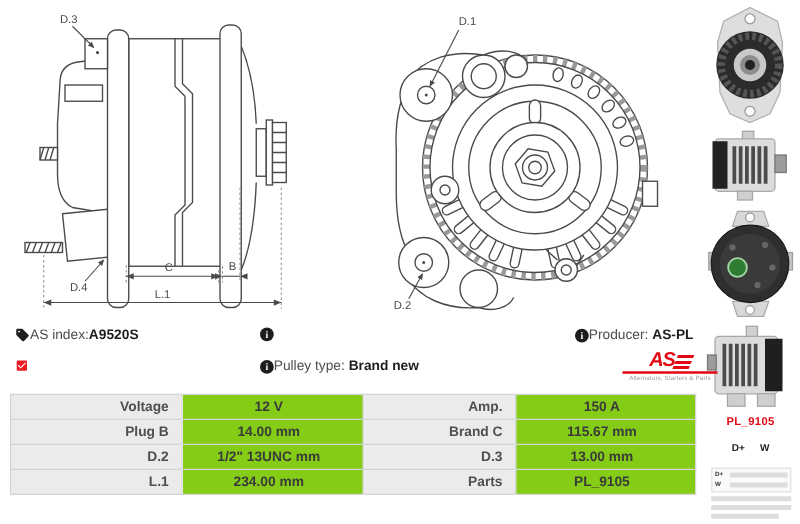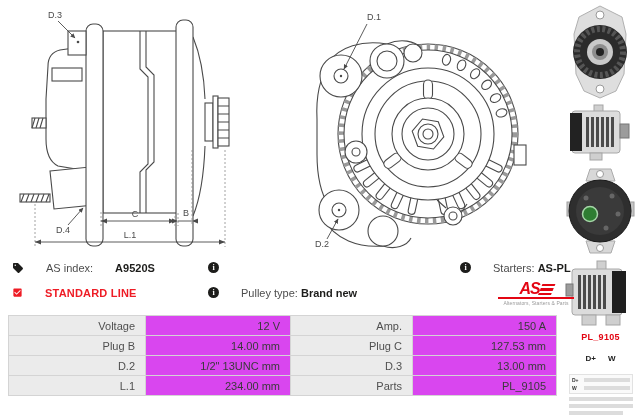--- a/index.html
+++ b/index.html
@@ -25,42 +25,42 @@
   .plug-pins { position:absolute; left:564px; top:354px; width:73px; display:flex;
                justify-content:center; gap:12px; font-size:8px; font-weight:bold; color:#222; }
   .plug-legend { position:absolute; left:569px; top:374px; width:64px; }
   .legend-box { border:1px solid #e2e2e2; padding:2px; margin-bottom:3px; background:#fafafa; }
   .legend-row { display:flex; align-items:center; gap:3px; margin-bottom:2px; }
   .legend-row:last-child { margin-bottom:0; }
   .legend-pin { font-size:5px; font-weight:bold; color:#333; width:9px; }
   .legend-bar { flex:1; height:4px; background:#dcdcdc; }
   .legend-bar-full { height:4px; background:#dcdcdc; margin-bottom:3px; }
   
-  .info-line { position:absolute; display:flex; align-items:flex-start; gap:22px;
+  .info-line { position:absolute; display:flex; align-items:center; gap:0;
                font-size:11px; color:#4d4d4d; white-space:nowrap; }
   .info-line b { color:#1d1d1b; }
   .red-bold { color:#ee1c25; font-weight:bold; letter-spacing:.2px; }
   .info-dot { width:11px; height:11px; border-radius:50%; background:#1d1d1b; color:#fff;
               font:bold 8px/11px "Liberation Serif", serif; text-align:center; flex:0 0 auto; }
   .as-logo { position:absolute; left:498px; top:281px; width:76px; text-align:center; }
   .as-mark { display:flex; align-items:flex-end; justify-content:center; gap:0;
              border-bottom:2px solid #e30613; padding-bottom:1px; }
   .as-as { font-style:italic; font-weight:bold; font-size:16px; line-height:15px;
            color:#e30613; letter-spacing:-1px; }
   .as-bars { display:inline-block; width:13px; height:12px; transform:skewX(-22deg);
              background:linear-gradient(#e30613 0 2.5px, transparent 2.5px 4.5px,
                         #e30613 4.5px 7px, transparent 7px 9px, #e30613 9px 11.5px, transparent 11.5px); }
   .as-sub { font-size:5px; color:#9a9a9a; margin-top:1px; letter-spacing:.1px; }
   
   #spec-table { position:absolute; left:8px; top:315px; border-collapse:collapse;
-                table-layout:fixed; background:#fff; }
+                table-layout:fixed; background:#fff;font-weight:bold; }
   #spec-table td { border:1px solid #d4d4d4; height:20px; font-size:11px;
                    text-align:right; padding:0 10px 0 4px; white-space:nowrap; overflow:hidden; }
   #spec-table td.lbl { background:#ebebeb; color:#4f4f4f; }
-  #spec-table td.val { background:#d946ef; color:#3a3a3a; }
+  #spec-table td.val { background:#84cc16; color:#3a3a3a;text-align:center; }
 </style>
 </head>
 <body>
 
 <div id="screen">
 
   <svg id="side-view" class="drawing" width="244" height="252" viewBox="0 0 244 252">
     <defs>
       <marker id="arw1" orient="auto" markerWidth="7" markerHeight="6" refX="5" refY="2.5">
         <path d="M0,0 L5.5,2.5 L0,5 Z" fill="#4a4a4a"></path>
@@ -326,39 +326,38 @@
       <path d="M21.4 11.6l-9-9C12 2.2 11.5 2 11 2H4c-1.1 0-2 .9-2 2v7c0 .5.2 1 .6 1.4l9 9c.8.8 2 .8 2.8 0l7-7c.8-.8.8-2 0-2.8zM6.5 8C5.7 8 5 7.3 5 6.5S5.7 5 6.5 5 8 5.7 8 6.5 7.3 8 6.5 8z" fill="#1d1d1b"></path>
     </svg>
     <span>AS index:</span>
     <b>A9520S</b>
   </div>
 
   <div class="info-line" style="left:12px; top:287px;">
     <svg width="11" height="11" viewBox="0 0 24 24">
       <path fill="#ee1c25" d="M19 3H5c-1.1 0-2 .9-2 2v14c0 1.1.9 2 2 2h14c1.1 0 2-.9 2-2V5c0-1.1-.9-2-2-2zm-9 14l-5-5 1.4-1.4L10 14.2l7.6-7.6L19 8l-9 9z"></path>
     </svg>
-    <span class="red-bold">STANDARD LINE</span>
   </div>
 
   <div class="info-line" style="left:208px; top:262px;">
     <span class="info-dot">i</span>
   </div>
 
   <div class="info-line" style="left:208px; top:287px;">
     <span class="info-dot">i</span>
     <span>
       <span>Pulley type:</span>
       <b>Brand new</b>
     </span>
   </div>
 
   <div class="info-line" style="left:460px; top:262px;">
     <span class="info-dot">i</span>
     <span>
-      <span>Starters:</span>
+      <span>Producer:</span>
       <b>AS-PL</b>
     </span>
   </div>
 
   <div class="as-logo">
     <div class="as-mark">
       <span class="as-as">AS</span>
       <span class="as-bars"></span>
     </div>
     <div class="as-sub">Alternators, Starters &amp; Parts</div>
@@ -374,22 +373,22 @@
     <tbody>
       <tr>
         <td class="lbl">Voltage</td>
         <td class="val">12 V</td>
         <td class="lbl">Amp.</td>
         <td class="val">150 A</td>
       </tr>
       <tr>
         <td class="lbl">Plug B</td>
         <td class="val">14.00 mm</td>
-        <td class="lbl">Plug C</td>
-        <td class="val">127.53 mm</td>
+        <td class="lbl">Brand C</td>
+        <td class="val">115.67 mm</td>
       </tr>
       <tr>
         <td class="lbl">D.2</td>
         <td class="val">1/2" 13UNC mm</td>
         <td class="lbl">D.3</td>
         <td class="val">13.00 mm</td>
       </tr>
       <tr>
         <td class="lbl">L.1</td>
         <td class="val">234.00 mm</td>

